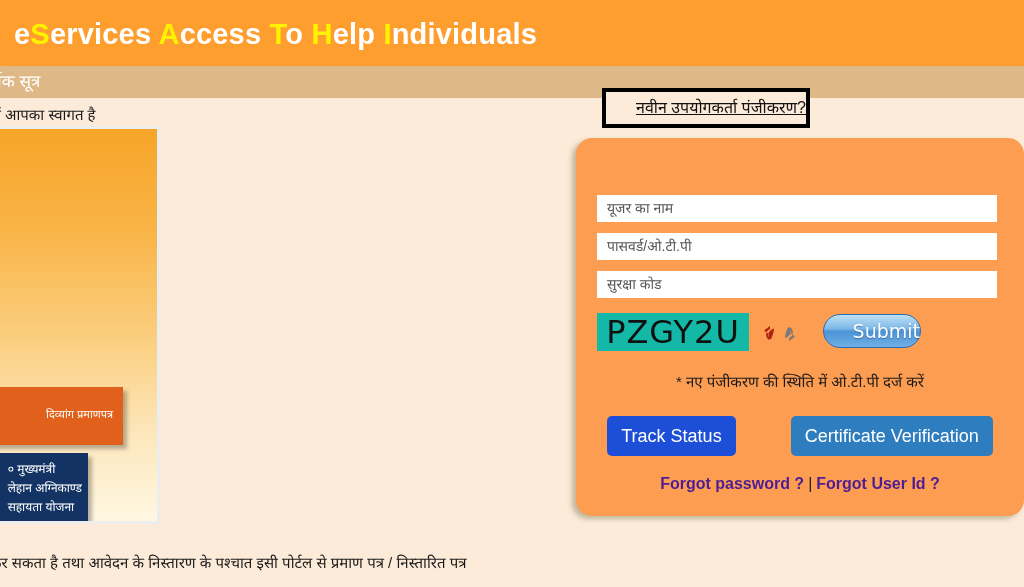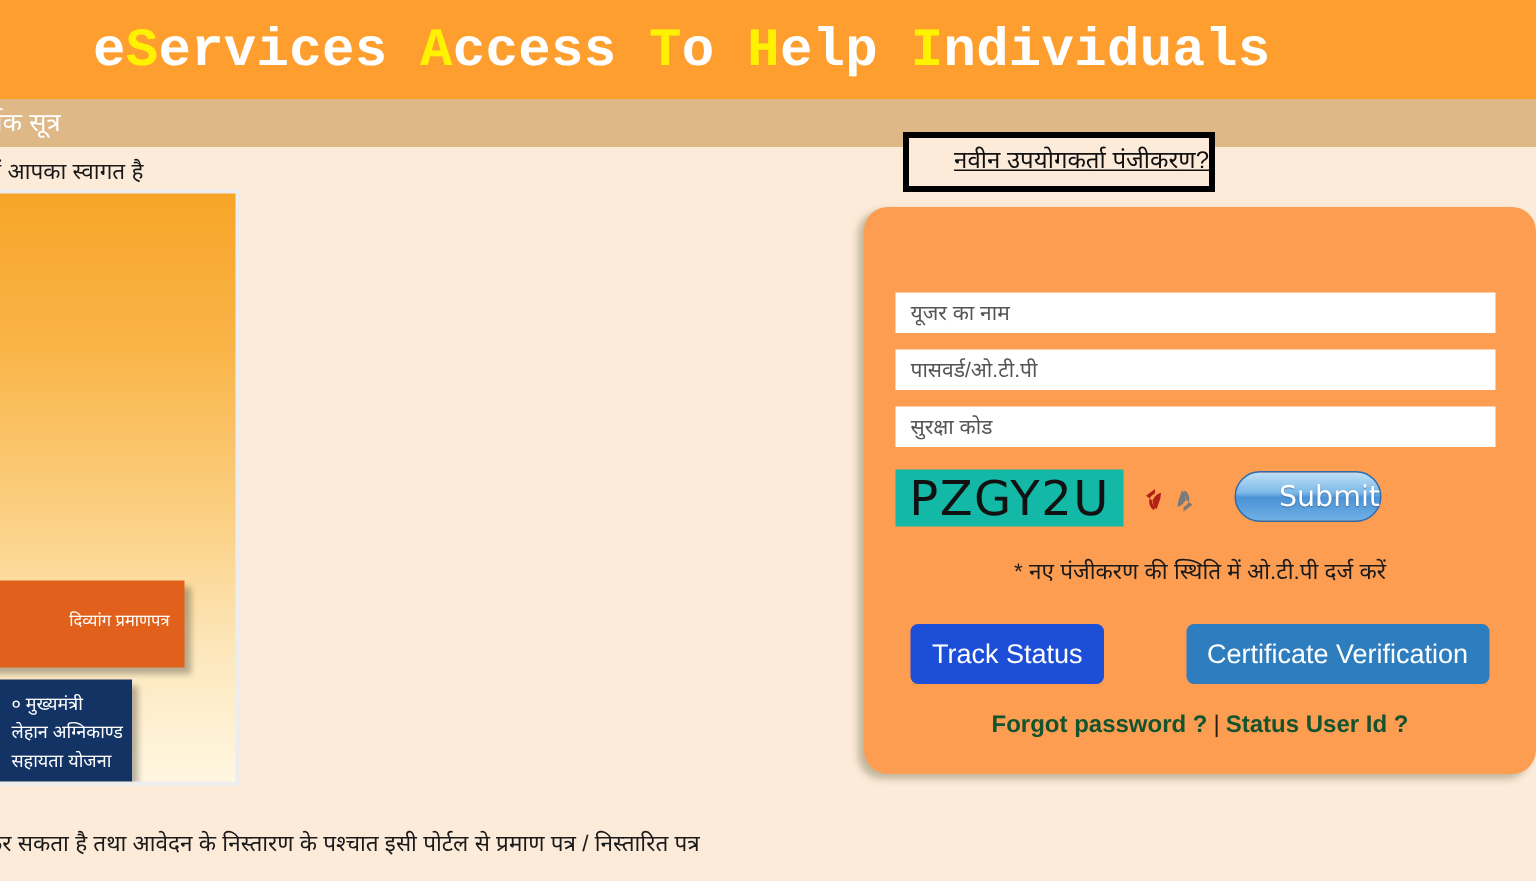--- a/index.html
+++ b/index.html
@@ -21,28 +21,27 @@
     left: 0; top: 0;
     width: 1024px;
     height: 66px;
     background: #FD9E2E;
     overflow: hidden;
   }
   .site-title {
     position: absolute;
     left: 14px;
     top: 12px;
-    font-family: Liberation Mono, monospace;
+    font-family: Liberation Sans, sans-serif;
     font-weight: bold;
-    font-size: 36px;
+    font-size: 29px;
     line-height: 44px;
     color: #FFFFFF;
     white-space: nowrap;
     letter-spacing: 0.2px;
-    margin-left: 48px;
   }
   .site-title .hl { color: #FFF200; }
 
   
   .nav-strip {
     position: absolute;
     left: 0; top: 66px;
     width: 1024px;
     height: 32px;
     background: #DEB887;
@@ -286,21 +285,21 @@
     left: 0; right: 0;
     top: 335px;
     text-align: center;
     font-size: 16px;
     line-height: 22px;
     font-weight: bold;
     color: #2B1B0E;
     white-space: nowrap;
   }
   .forgot-row a {
-    color: #14532d;
+    color: #4c1d95;
     text-decoration: none;
     cursor: pointer;
   }
   .forgot-sep { padding: 0 4px; font-weight: normal; }
 </style>
 </head>
 <body>
 
 <div class="site-header">
   <div class="site-title">
@@ -357,18 +356,18 @@
   <button class="submit-button">Submit</button>
 
   <div class="otp-note">* नए पंजीकरण की स्थिति में ओ.टी.पी दर्ज करें</div>
 
   <div class="action-buttons">
     <button class="btn btn-track">Track Status</button>
     <button class="btn btn-verify">Certificate Verification</button>
   </div>
 
   <div class="forgot-row">
-    <a>Forgot password ?</a><span class="forgot-sep">|</span><a>Status User Id ?</a>
+    <a>Forgot password ?</a><span class="forgot-sep">|</span><a>Forgot User Id ?</a>
   </div>
 
 </div>
 
 <div class="bottom-para">कर सकता है तथा आवेदन के निस्तारण के पश्चात इसी पोर्टल से प्रमाण पत्र / निस्तारित पत्र</div>
 
 </body></html>

